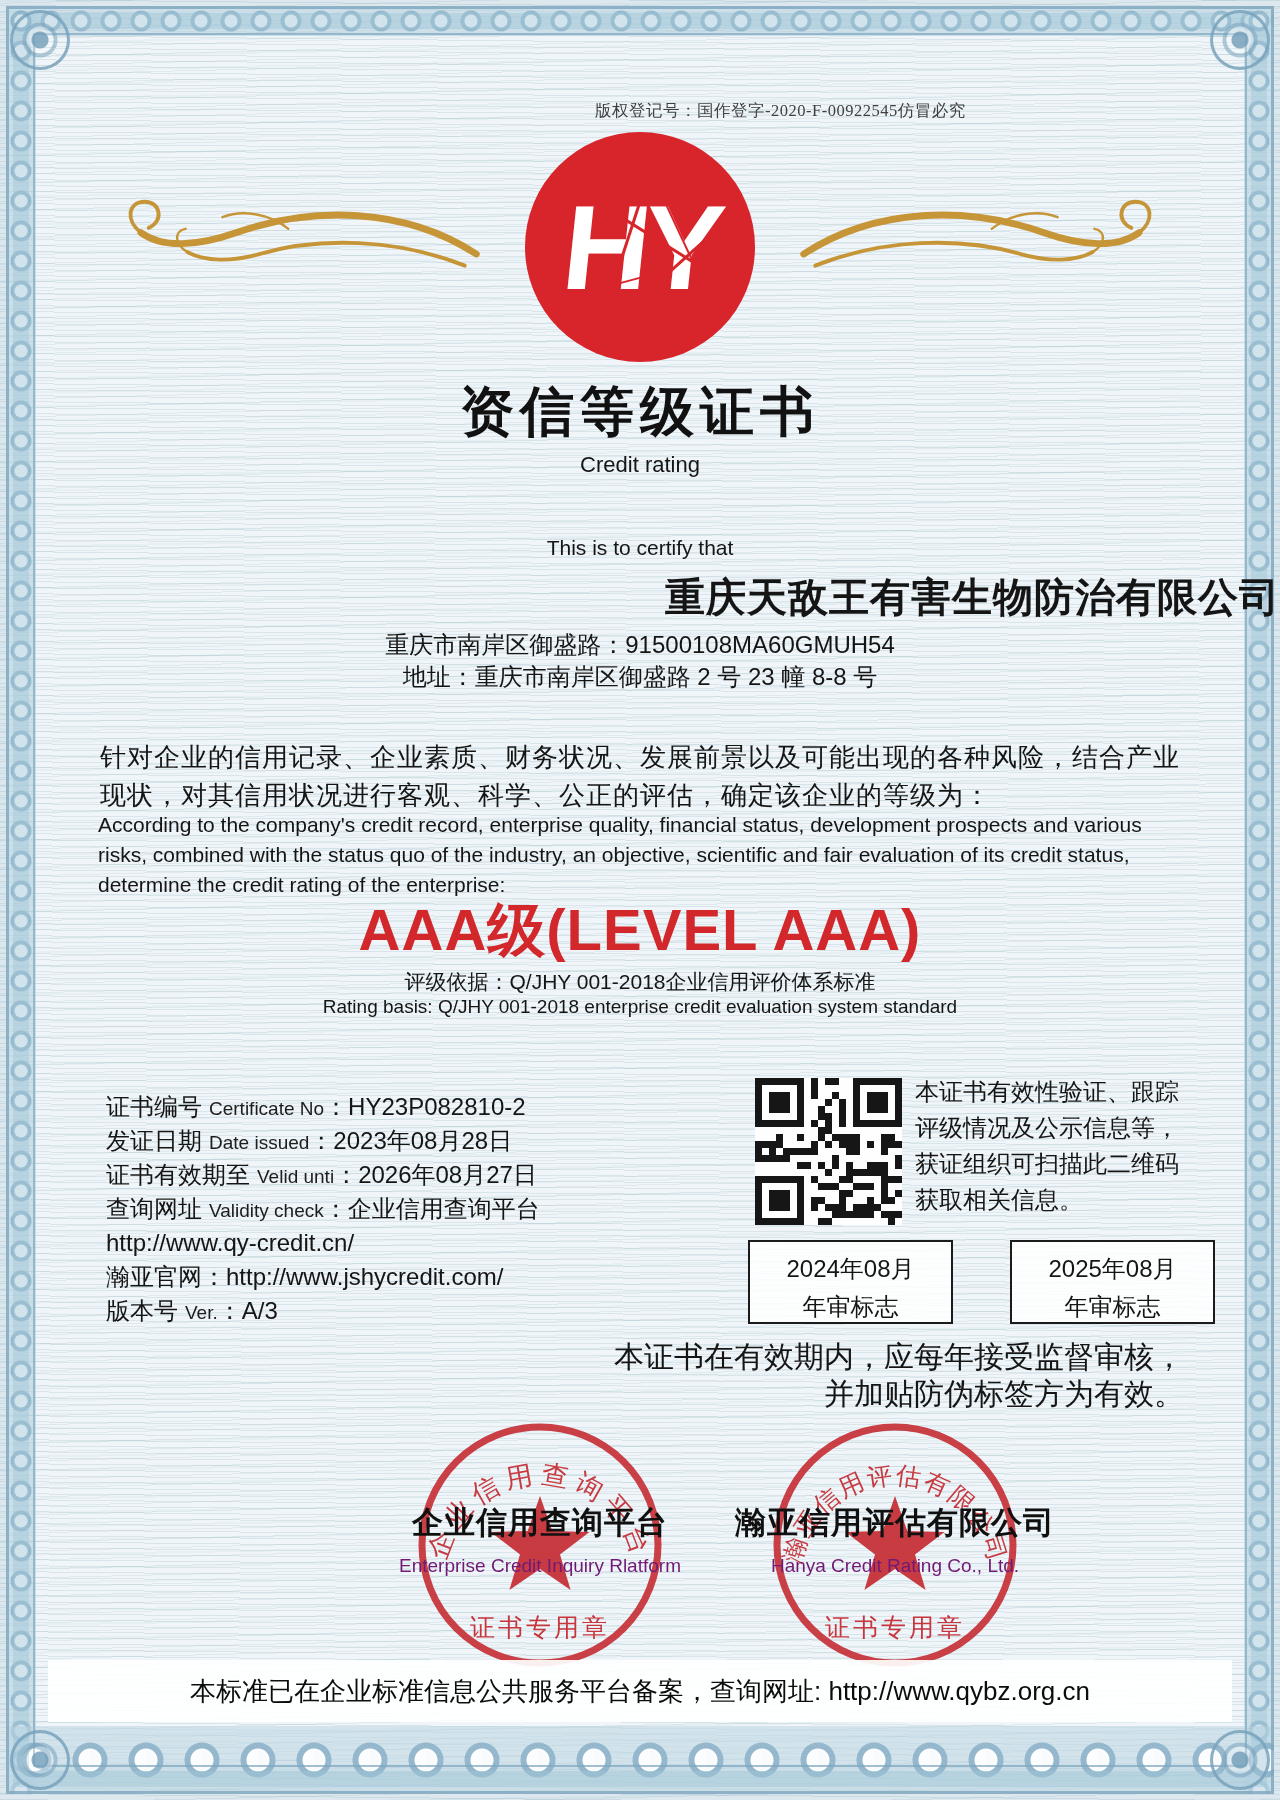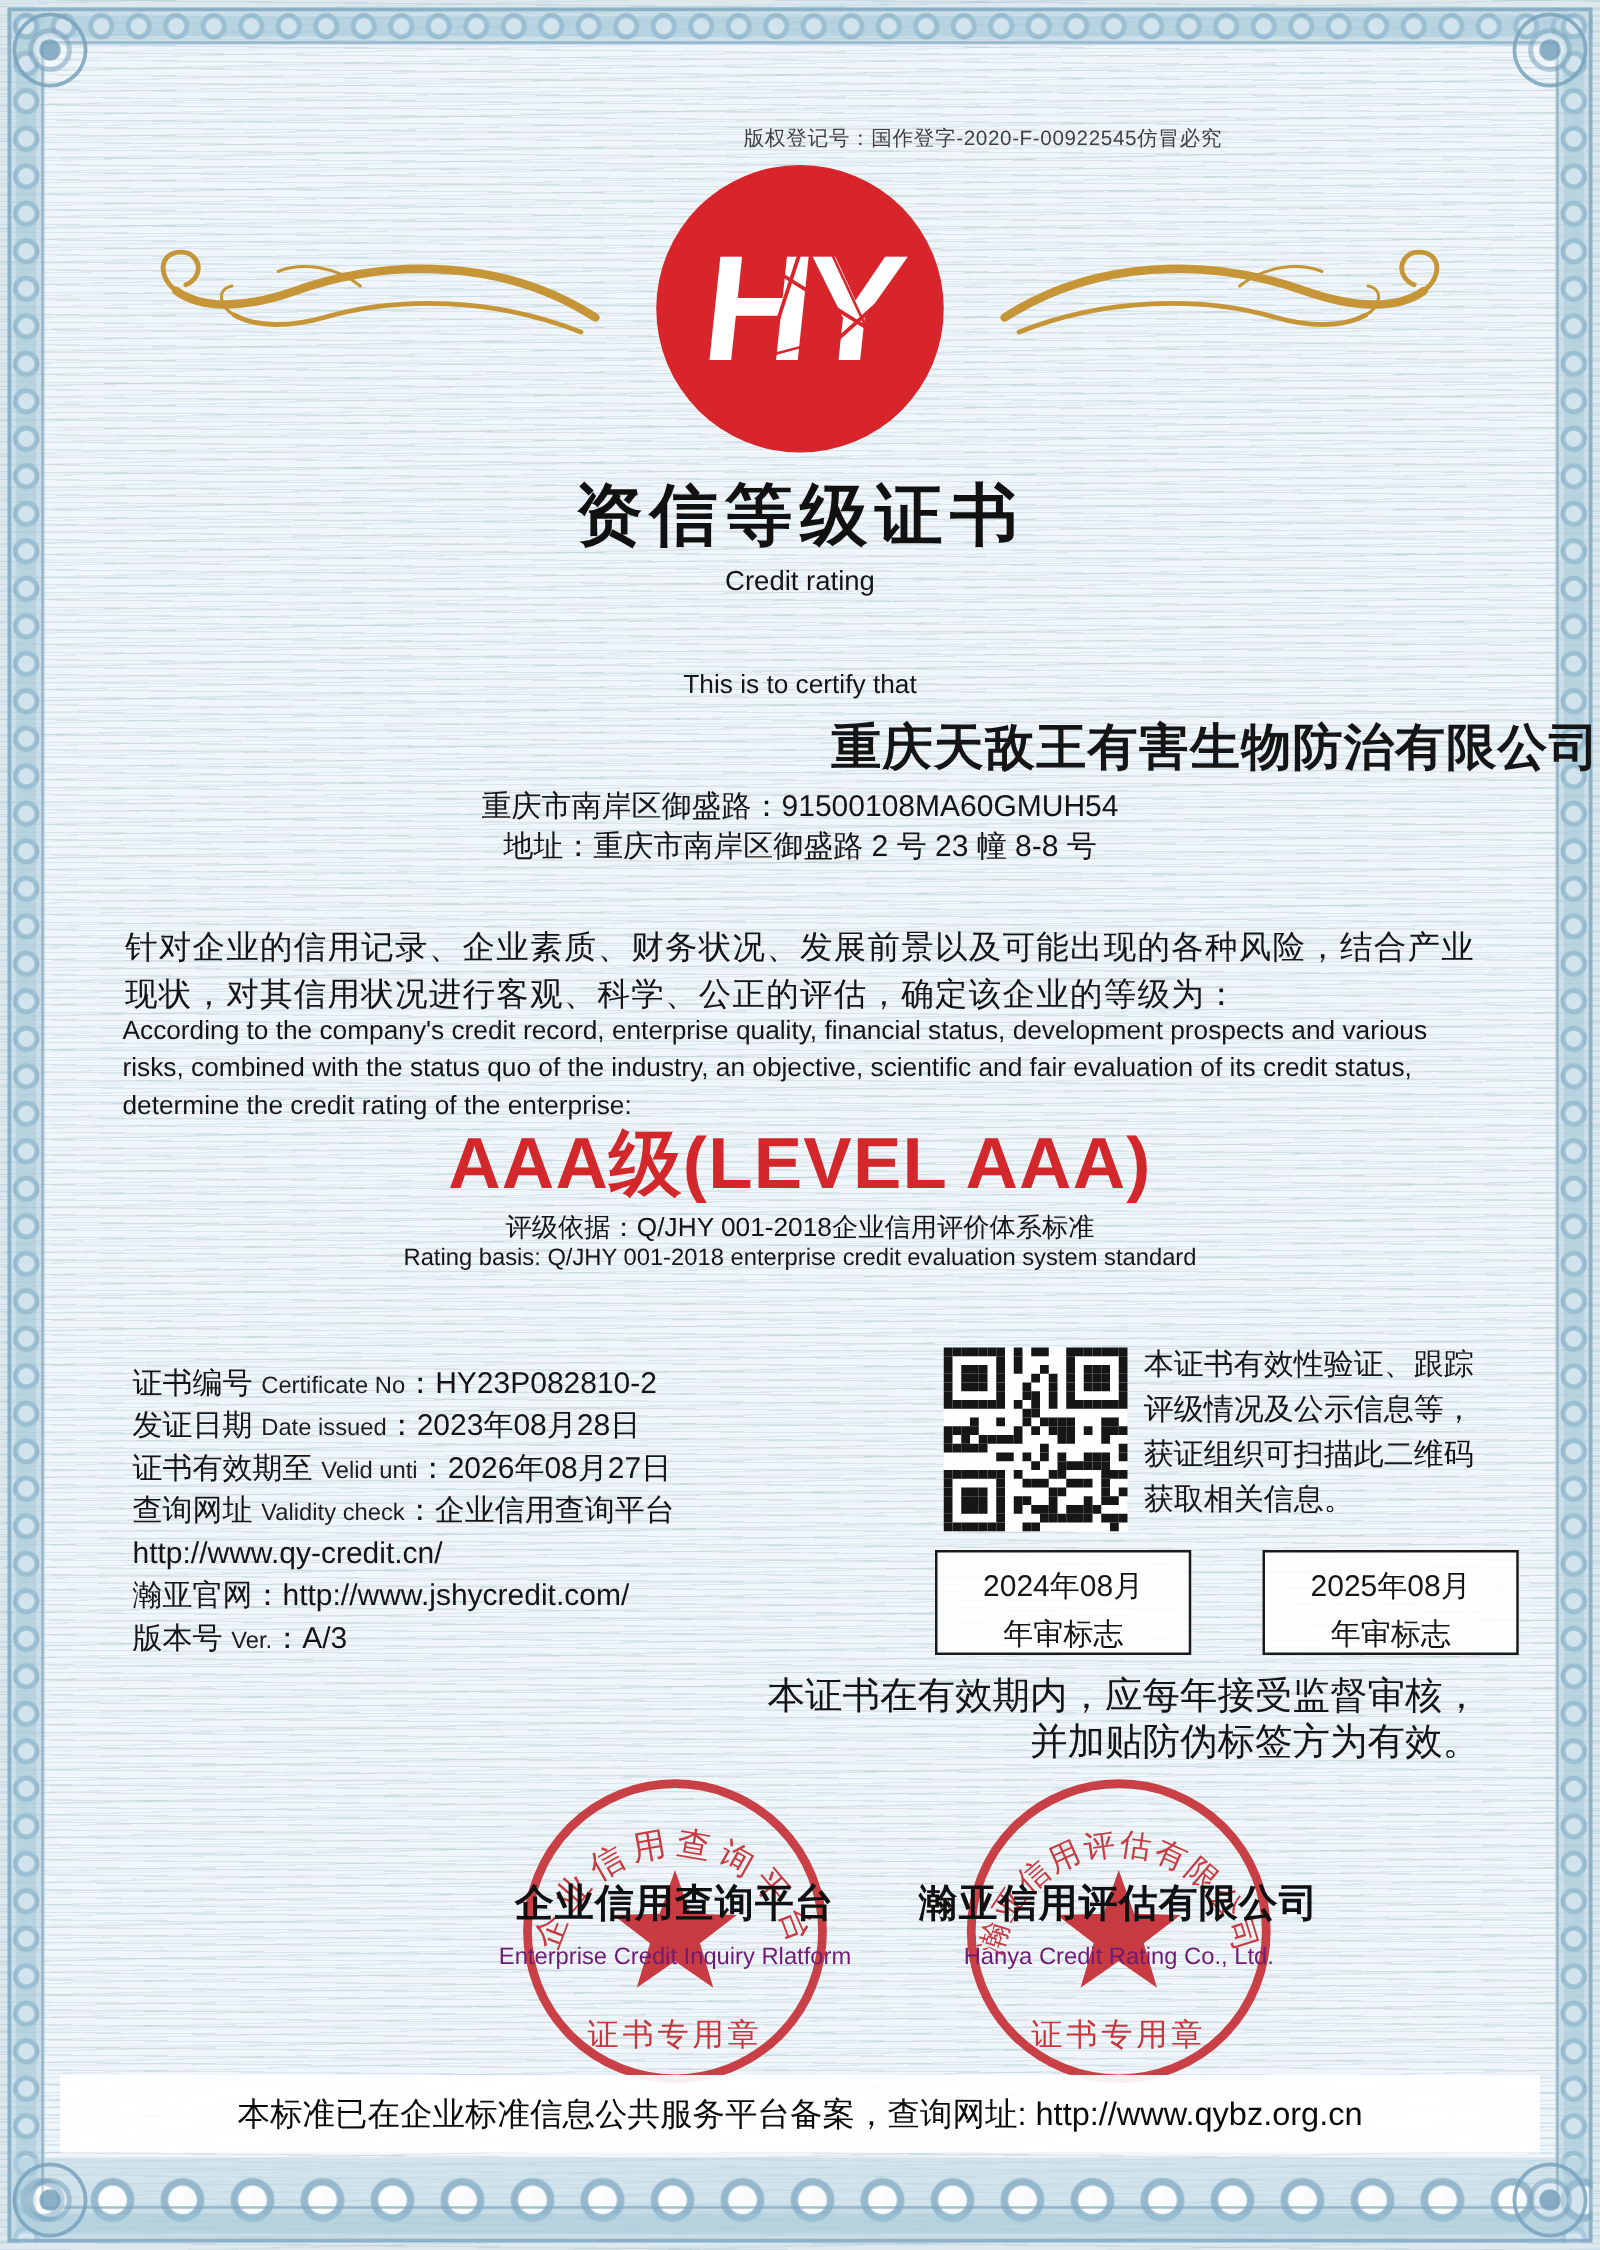--- a/index.html
+++ b/index.html
@@ -33,21 +33,21 @@
       radial-gradient(circle at 0px 34px, rgba(130,170,195,.55) 0 9px, transparent 10px);
     background-size:56px 68px;background-repeat:repeat-x;background-position:0 0,28px 0;}
   .corner{position:absolute;width:54px;height:54px;border:3px solid rgba(120,162,188,.85);border-radius:50%;
     background:radial-gradient(circle, rgba(120,162,188,.85) 0 8px, rgba(255,255,255,.3) 9px 13px, rgba(120,162,188,.55) 14px 17px, transparent 18px);}
   .c-tl{left:10px;top:10px;} .c-tr{right:10px;top:10px;} .c-bl{left:10px;bottom:10px;} .c-br{right:10px;bottom:10px;}
 
   .content{position:absolute;inset:0;z-index:2;}
   .abs{position:absolute;}
   .ctr{left:0;width:100%;text-align:center;}
 
-  .copyright{left:595px;top:100px;font-size:16.5px;color:#3f3f3f;letter-spacing:.5px;white-space:nowrap;}
+  .copyright{left:595px;top:100px;font-size:16.5px;color:#3f3f3f;letter-spacing:.5px;white-space:nowrap;font-family:Liberation Serif, serif;}
 
   
   .logo{left:525px;top:132px;width:230px;height:230px;border-radius:50%;background:#d8252b;
         display:flex;align-items:center;justify-content:center;overflow:hidden;}
   .logo-mono{color:#fff;font-weight:bold;font-size:120px;letter-spacing:-7px;transform:skewX(-6deg);line-height:1;}
   .crack{position:absolute;background:#d8252b;}
   .ck1{left:28px;top:96px;width:176px;height:3px;transform:rotate(32deg);}
   .ck2{left:98px;top:55px;width:3px;height:125px;transform:rotate(18deg);}
   .ck3{left:118px;top:112px;width:112px;height:3px;transform:rotate(-42deg);}
   .ck4{left:42px;top:152px;width:92px;height:2px;transform:rotate(-15deg);}

